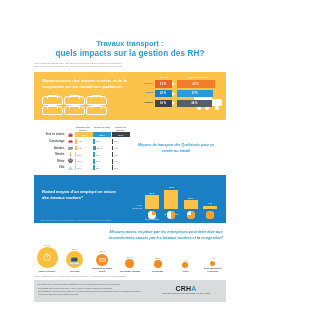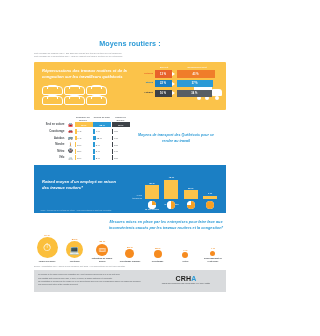--- a/index.html
+++ b/index.html
@@ -84,21 +84,22 @@
   .logo .sub{font-size:1.5px;color:#55595e;line-height:1.5;margin-top:.5px;}
 </style>
 </head>
 <body>
 
 <div class="page">
 
   <div style="height:40px"></div>
 
   <h1 class="title">
-    <span class="l1">Moyens routiers :</span>
+    <span class="l1">Travaux transport :</span>
+    <span class="l2">quels impacts sur la gestion des RH?</span>
   </h1>
 
   <div style="margin-top:3px">
     <div class="srcline">Suite sondage du sondage CRHA-BIP 2018 sur l'impact des travaux routiers sur les travailleurs</div>
     <div class="srcline">Suite sondage de la consultation CRHA-OIQ sur l'impact des travaux routiers sur les entreprises</div>
   </div>
 
   <div class="hero">
     <div class="hero-head">Répercussions des travaux routiers et de la congestion sur les travailleurs québécois</div>
 

